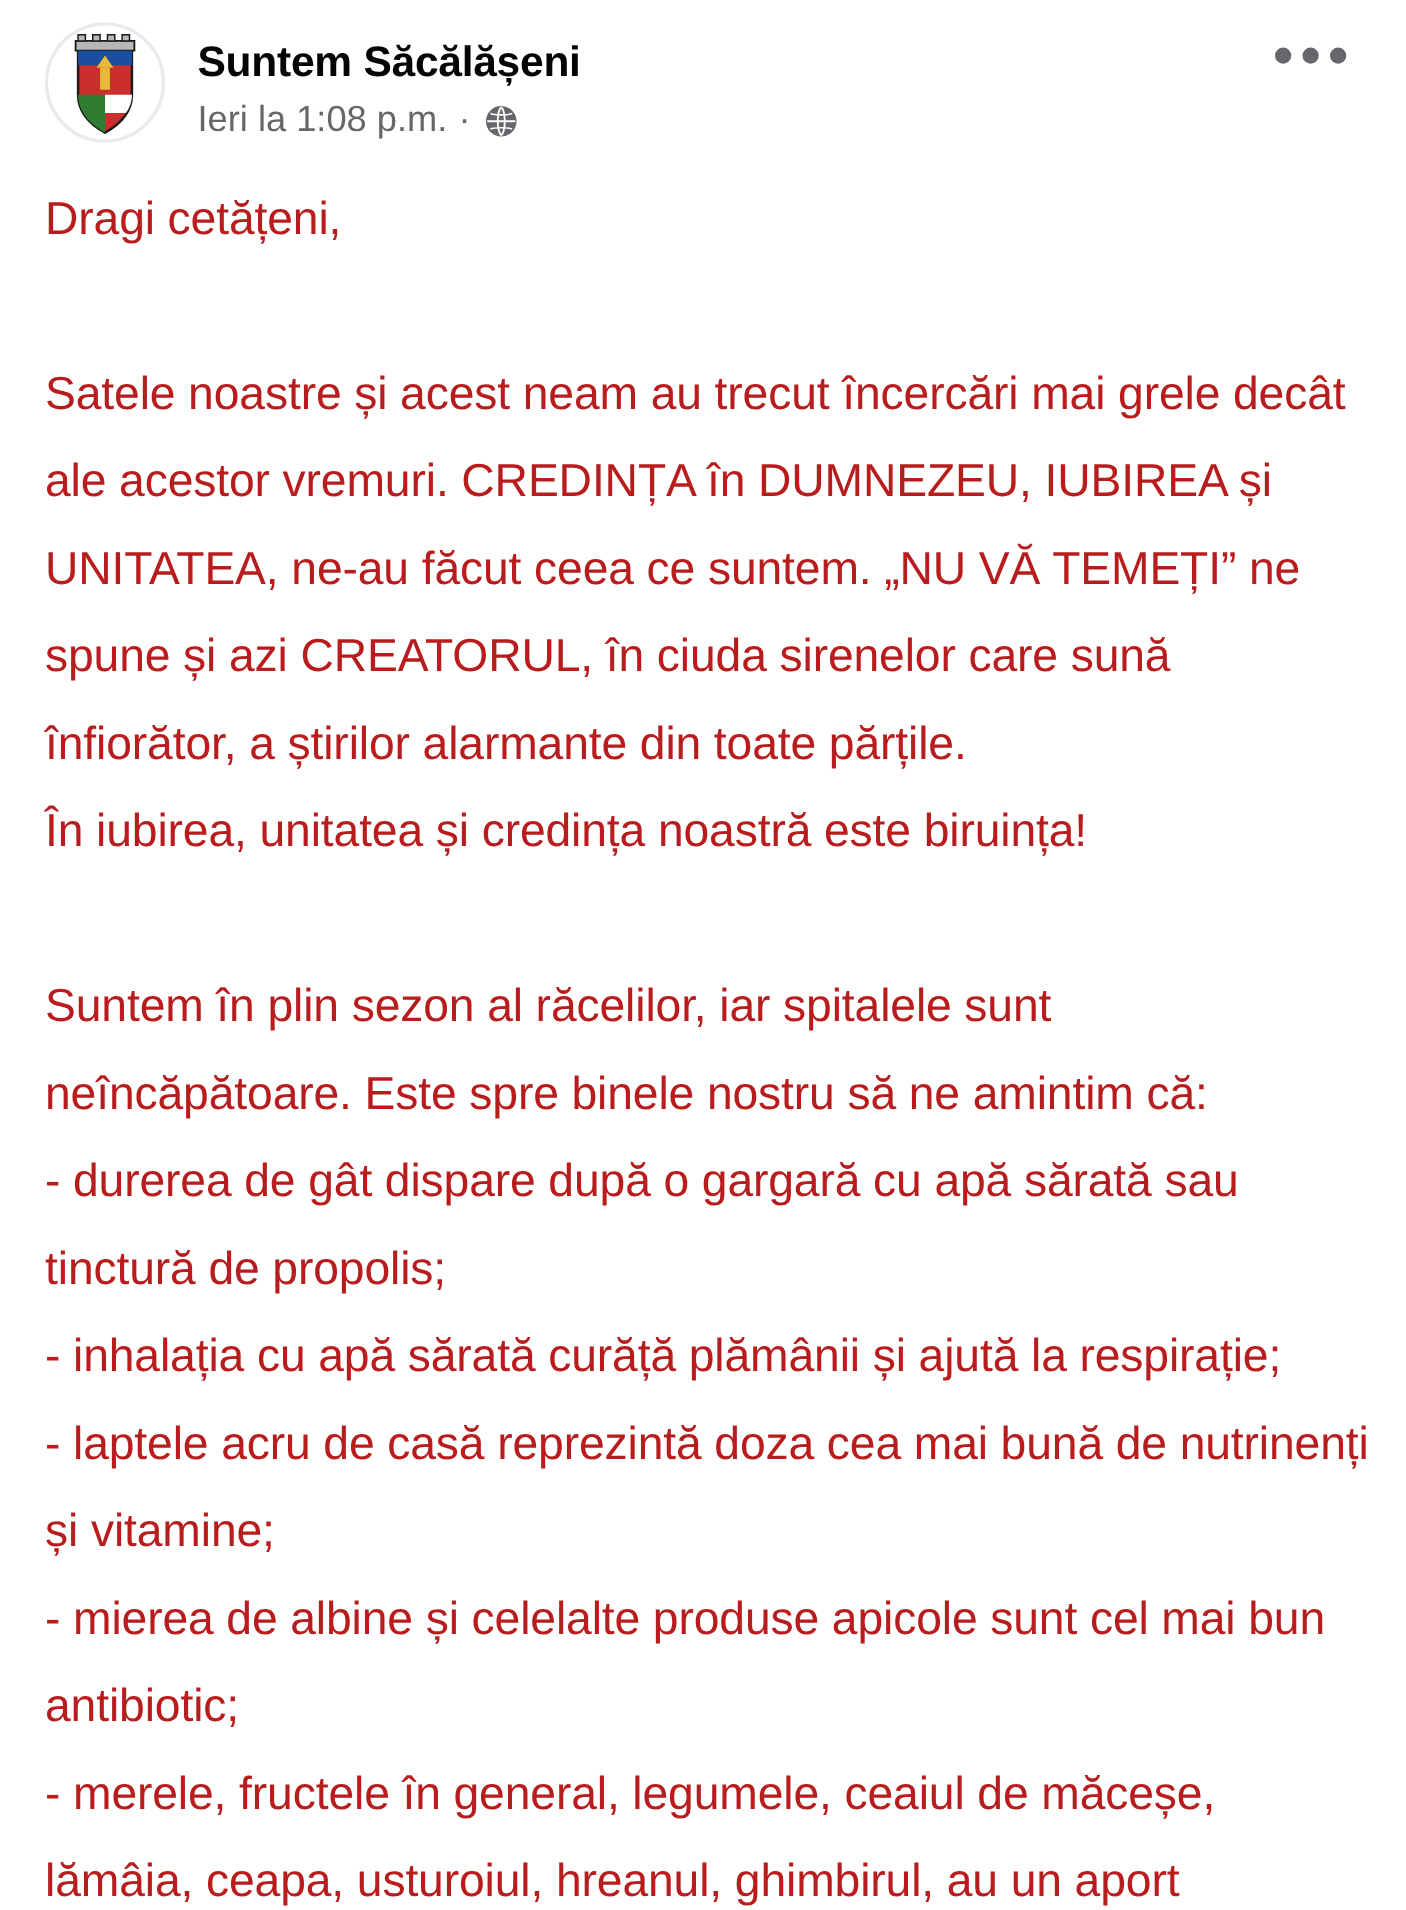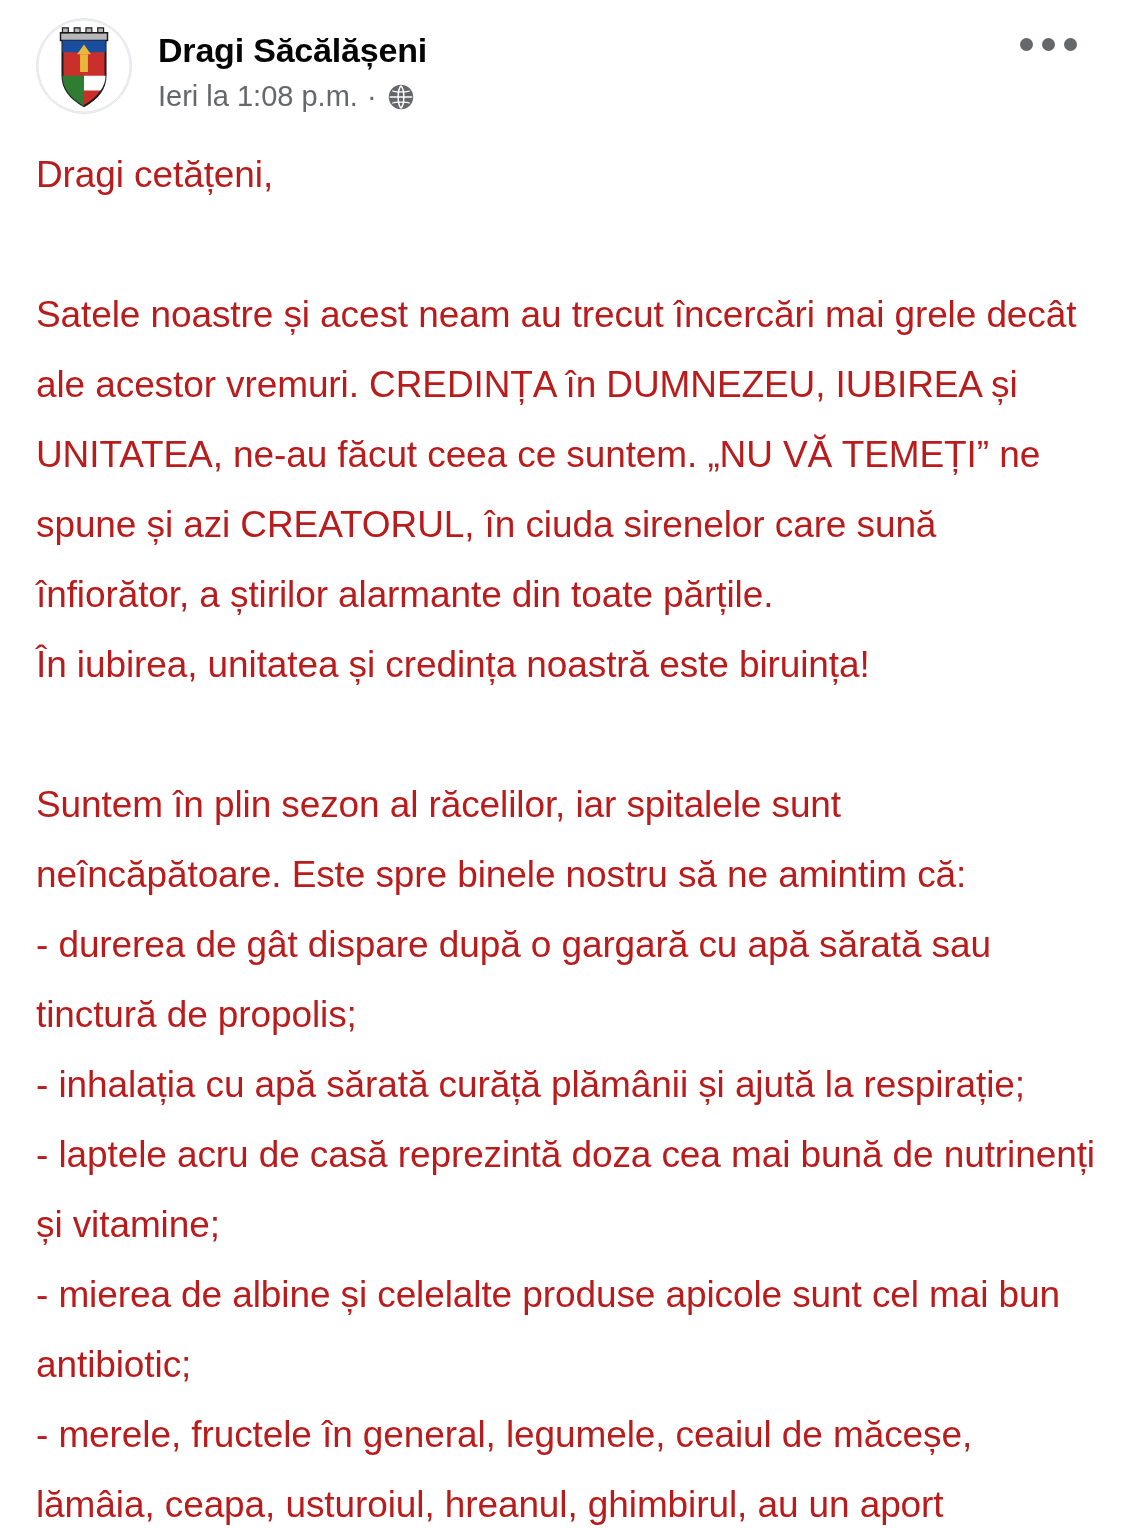--- a/index.html
+++ b/index.html
@@ -123,21 +123,21 @@
         <path d="M26 58 c0 16 13 26 22 31 V58 z" fill="#2f7d32"></path>
 
         <path d="M48 58 h22 c0 6 -2 11 -5 15 H48 z" fill="#ffffff"></path>
 
         <path d="M44 36 h8 v18 h-8 z" fill="#e8b83a"></path>
         <path d="M48 26 l7 10 h-14 z" fill="#e8b83a"></path>
       </svg>
     </div>
 
     <div class="header-text">
-      <div class="page-name">Dragi Săcălășeni</div>
+      <div class="page-name">Suntem Săcălășeni</div>
       <div class="meta-line">
         <span>Ieri la 1:08 p.m.</span>
         <span class="meta-sep">·</span>
         <span class="globe-icon">
           <svg width="30" height="30" viewBox="0 0 24 24" fill="none" stroke="#65676b" stroke-width="1.6">
             <circle cx="12" cy="12" r="9" fill="#65676b" stroke="none"></circle>
             <circle cx="12" cy="12" r="9" stroke="#65676b"></circle>
             <path d="M3 12h18" stroke="#ffffff" stroke-width="1.2"></path>
             <path d="M12 3c3 3.2 3 14.8 0 18" stroke="#ffffff" stroke-width="1.2" fill="none"></path>
             <path d="M12 3c-3 3.2 -3 14.8 0 18" stroke="#ffffff" stroke-width="1.2" fill="none"></path>

